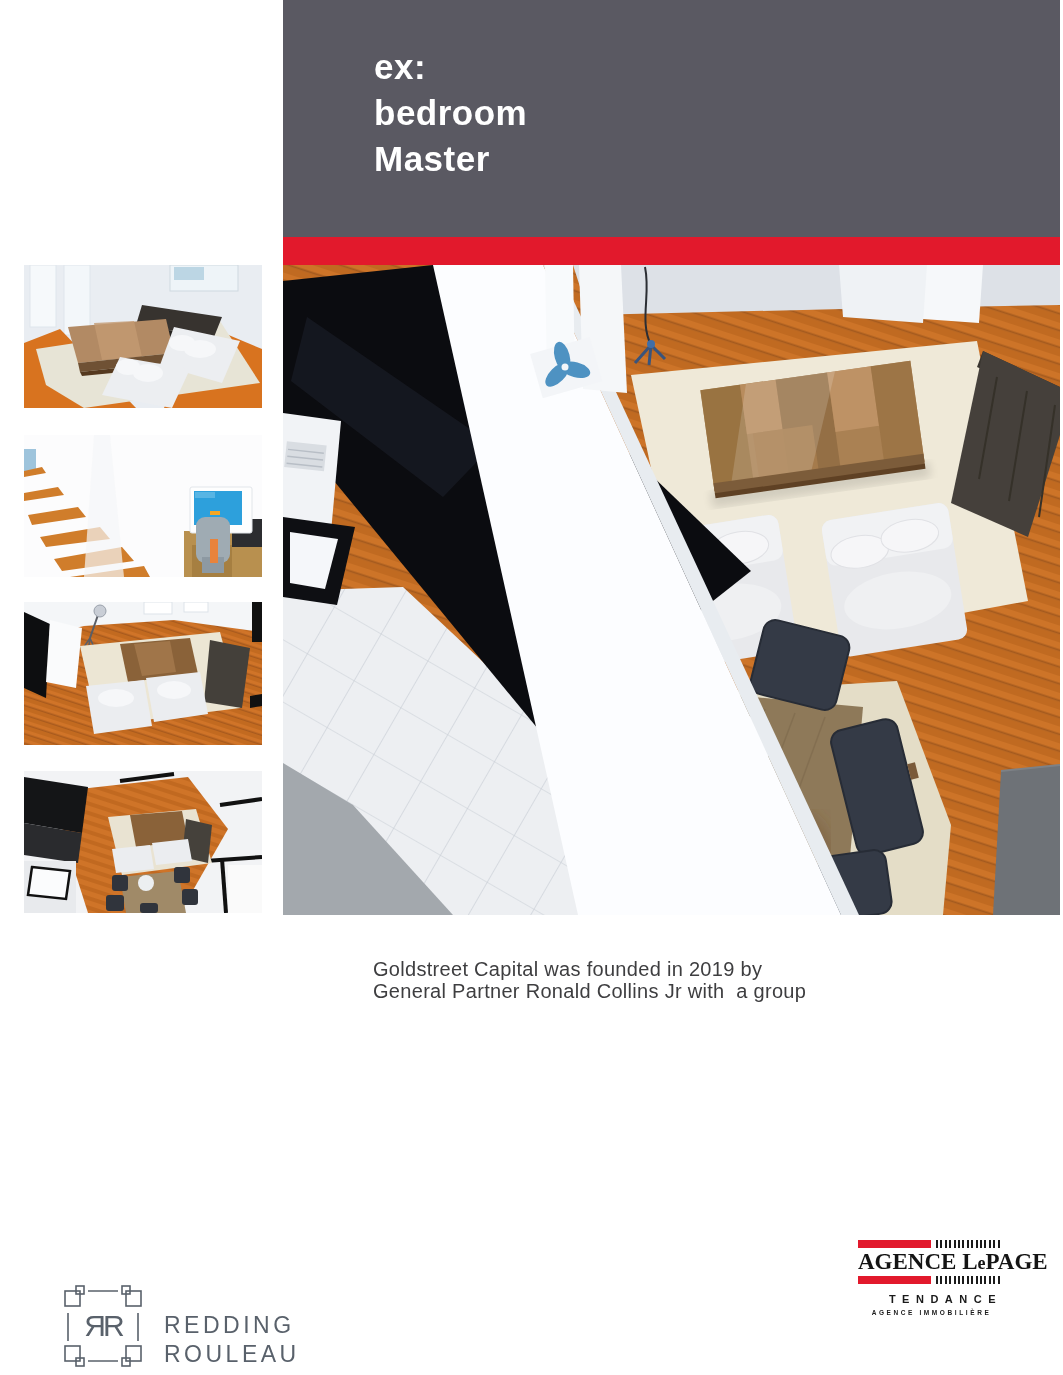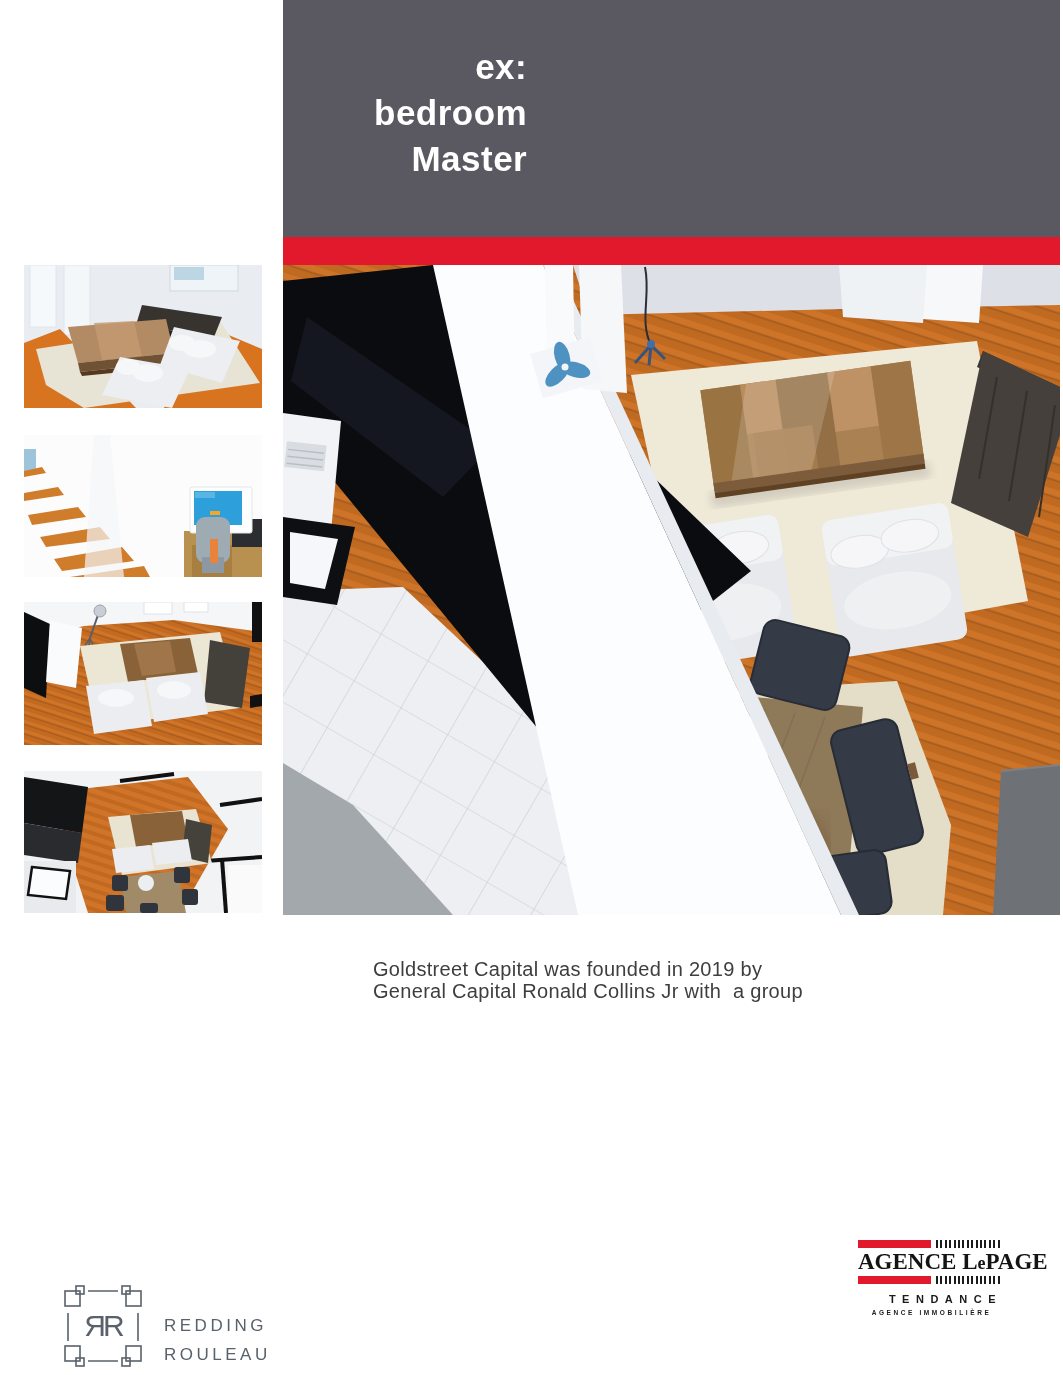--- a/index.html
+++ b/index.html
@@ -1,38 +1,38 @@
 <!DOCTYPE html>
 <html><head>
 <meta charset="utf-8">
 <style>
   html,body{margin:0;padding:0;}
   body{
     width:1063px;height:1375px;position:relative;background:#ffffff;
     font-family:"Liberation Sans",sans-serif;overflow:hidden;
   }
   
-  .header-block{position:absolute;left:283px;top:0;width:777px;height:237px;background:#5a5962;text-align:right;}
+  .header-block{position:absolute;left:283px;top:0;width:777px;height:237px;background:#5a5962;}
   .page-title{position:absolute;left:91px;top:44px;color:#ffffff;font-weight:bold;
     font-size:35px;line-height:46px;letter-spacing:.5px;}
   .page-title span{display:block;}
   .accent-bar{position:absolute;left:283px;top:237px;width:777px;height:28px;background:#e2192c;}
   
   .main-render{position:absolute;left:283px;top:265px;width:777px;height:650px;}
   .thumb{position:absolute;left:24px;width:238px;height:143px;}
   #thumb1{top:265px}#thumb2{top:435px;height:142px}#thumb3{top:602px}#thumb4{top:771px;height:142px}
   .thumb svg,.main-render svg{width:100%;height:100%;display:block;}
   
   .body-text{position:absolute;left:373px;top:959px;font-size:20px;line-height:21.5px;
     color:#3e3e40;letter-spacing:.3px;}
   .body-text span{display:block;white-space:pre;}
   
   .rr-logo{position:absolute;left:57px;top:1283px;display:flex;align-items:flex-end;gap:15px;}
   .rr-emblem{width:92px;height:86px;}
-  .rr-name{font-size:17px;letter-spacing:3.5px;color:#59616b;line-height:29px;}
+  .rr-name{font-size:23px;letter-spacing:3.5px;color:#59616b;line-height:29px;}
   .rr-name span{display:block;}
   .rl-logo{position:absolute;left:858px;top:1240px;width:144px;}
   .rl-bar{display:flex;height:8px;align-items:stretch;}
   .rl-bar .red{width:73px;background:#e2192c;}
   .rl-bar .stripes{flex:1;margin-left:5px;
     background:repeating-linear-gradient(90deg,#1b1b1b 0 2px,#ffffff 2px 4.4px);}
   .rl-word{font-family:"Liberation Serif",serif;font-weight:bold;font-size:23px;color:#141414;
     line-height:24px;margin:2px 0 1px 0;text-align:center;white-space:nowrap;}
   .rl-word .small-e{font-size:18px;}
   .rl-sub{font-size:11px;font-weight:bold;letter-spacing:6.5px;color:#1a1a1a;margin-top:9px;
@@ -310,21 +310,21 @@
       <rect x="2" y="178" width="40" height="26" fill="#d9dde2"></rect>
       <path d="M4,186 H40 M4,193 H40 M4,200 H40" stroke="#b8bec6" stroke-width="1.5"></path>
     </g>
     <polygon points="0,252 72,262 54,340 0,332" fill="#0e0f13"></polygon>
     <polygon points="7,267 55,274 42,324 7,318" fill="#f5f7fa"></polygon>
   </svg>
 </div>
 
 <div class="body-text">
   <span>Goldstreet Capital was founded in 2019 by</span>
-  <span>General Capital Ronald Collins Jr with  a group</span>
+  <span>General Partner Ronald Collins Jr with  a group</span>
 </div>
 
 <div class="rr-logo">
   <svg class="rr-emblem" viewBox="0 0 92 86" role="img">
     <g fill="none" stroke="#59616b" stroke-width="1.6">
       <rect x="8" y="8" width="15" height="15"></rect>
       <rect x="19" y="3" width="8" height="8"></rect>
       <rect x="69" y="8" width="15" height="15"></rect>
       <rect x="65" y="3" width="8" height="8"></rect>
       <rect x="8" y="63" width="15" height="15"></rect>

